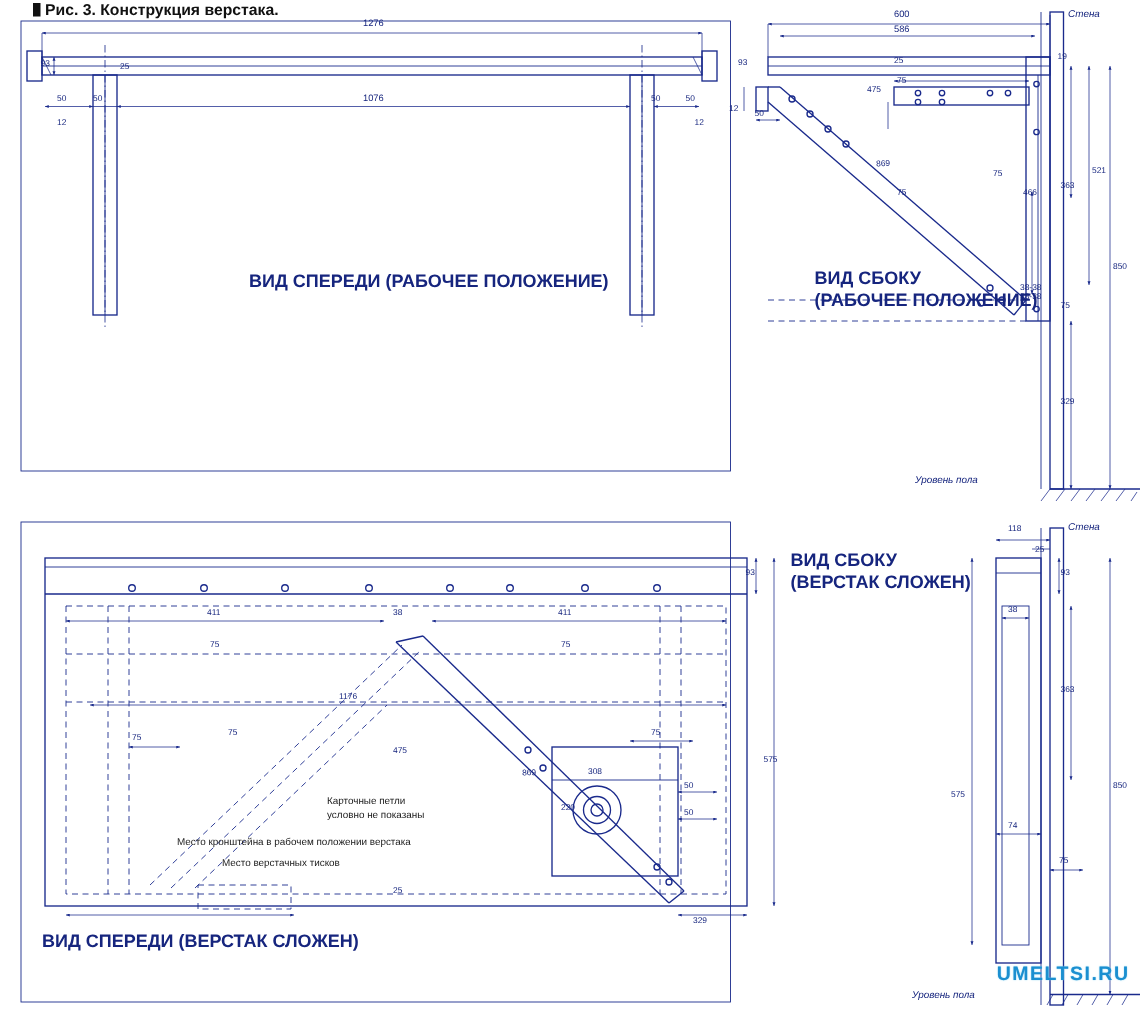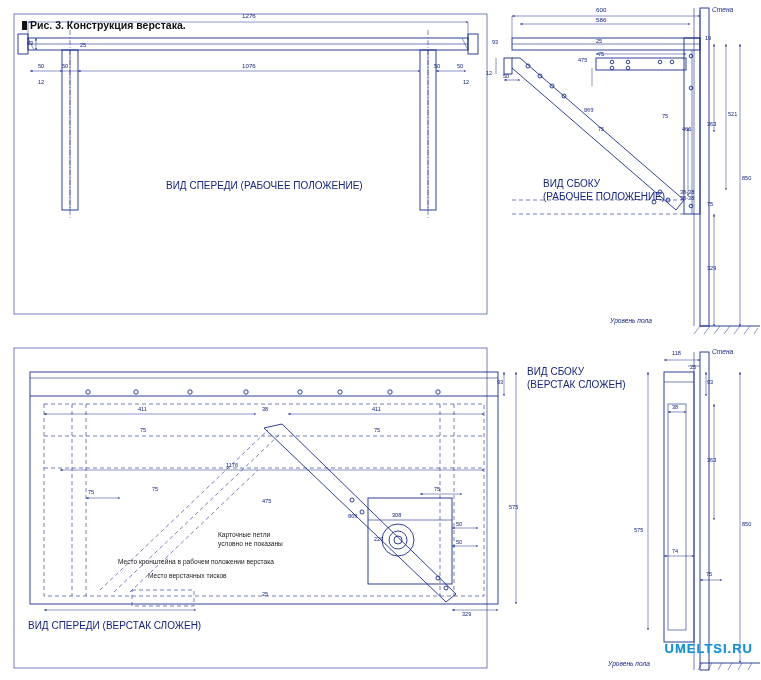--- a/index.html
+++ b/index.html
@@ -1,26 +1,26 @@
 <!DOCTYPE html>
 <html><head>
 <meta charset="utf-8">
 <style>
   html,body{margin:0;padding:0;background:#ffffff;}
   body{width:761px;height:680px;position:relative;overflow:hidden;
        font-family:"Liberation Sans",sans-serif;color:#0a1a6e;}
   #sheet{position:absolute;left:0;top:0;width:761px;height:680px;}
-  .ttl{position:absolute;left:22px;top:19px;font-size:10.5px;font-weight:bold;color:#111111;
+  .ttl{position:absolute;left:22px;top:1px;font-size:10.5px;font-weight:bold;color:#111111;
        letter-spacing:0px;}
   .ttl .bar{display:inline-block;width:5px;height:9px;background:#111;margin-right:3px;
        vertical-align:-1px;}
   svg{position:absolute;left:0;top:0;}
   .lbl{position:absolute;font-size:6.2px;color:#16257e;white-space:nowrap;line-height:1;}
   .lbl.sm{font-size:5.6px;}
-  .cap{position:absolute;font-size:10px;font-weight:normal;color:#16257e;white-space:nowrap;
+  .cap{position:absolute;font-size:12px;font-weight:bold;color:#16257e;white-space:nowrap;
        line-height:1.25;}
   .note{position:absolute;font-size:6.6px;color:#1a1a1a;white-space:nowrap;line-height:1.3;}
   .ital{position:absolute;font-size:6.6px;font-style:italic;color:#16257e;white-space:nowrap;}
   .wm{position:absolute;right:8px;bottom:24px;font-size:13px;font-weight:bold;
       color:#1b8fd0;letter-spacing:1px;text-shadow:0 0 1px #7fd0f0;}
   .rot{transform-origin:left top;}
 </style>
 </head>
 <body>
 

